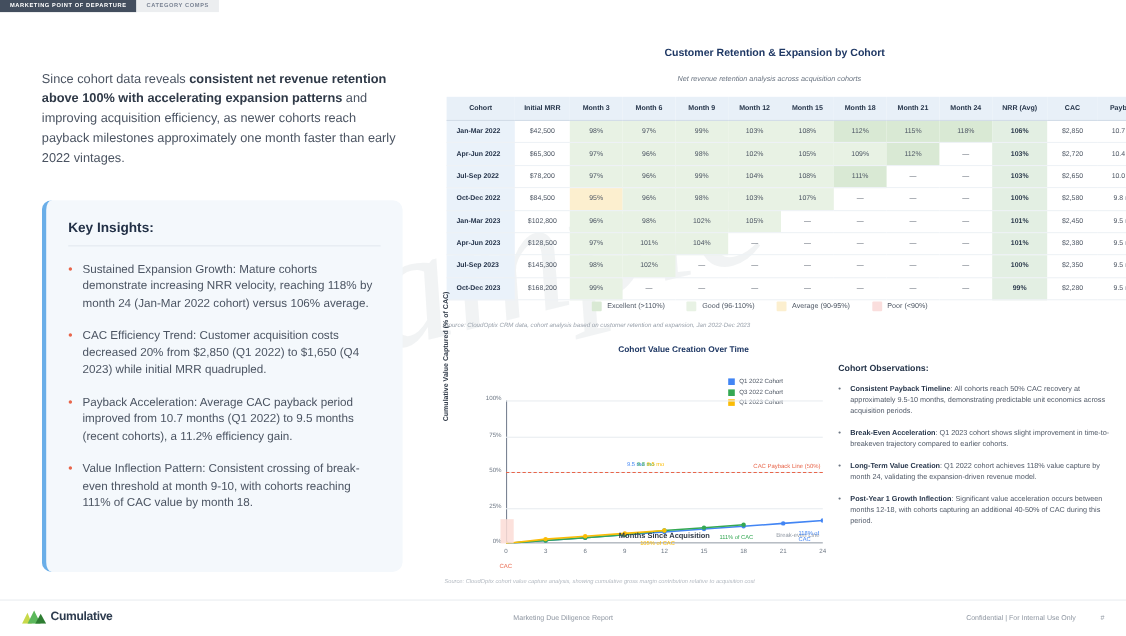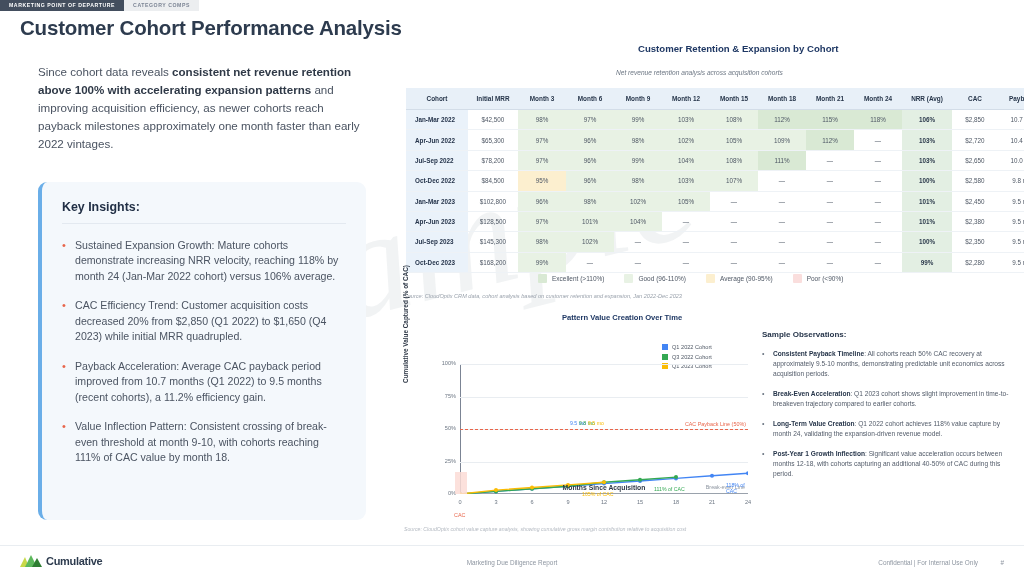--- a/index.html
+++ b/index.html
@@ -42,21 +42,21 @@
   }
   .insights h3 { font-size:12.4px; color:#223046; font-weight:bold; margin-bottom:9px; }
   .ins-rule { height:1px; background:#e3e9f0; margin:0 0 14px 0; }
   .ins-item { display:flex; margin-bottom:14px; }
   .ins-bullet { color:#e8654a; font-size:11px; line-height:1.45; width:13px; flex:none; }
   .ins-text { font-size:10.6px; line-height:1.46; color:#4b5462; }
 
   
   .rt-title {
     position:absolute; left:604px; top:43px;
-    font-size:9.6px; font-weight:bold; color:#1f3864;margin-left:34px;
+    font-size:9.6px; font-weight:bold; color:#1f3864;
   }
   .rt-sub {
     position:absolute; left:616px; top:69px;
     font-size:6.6px; font-style:italic; color:#6c7683;
   }
   .tbl-wrap { position:absolute; left:406px; top:88px; width:612px; }
   table.cohort { border-collapse:collapse; width:612px; table-layout:fixed; }
   table.cohort th {
     background:#e8f0f8; color:#26354a; font-size:6.4px; font-weight:bold;
     padding:7px 2px; text-align:center; border-bottom:1px solid #d3dde8;
@@ -149,21 +149,20 @@
 </head>
 <body>
 
 <div class="slide">
 
   <div class="tabbar">
     <div class="tab active">MARKETING POINT OF DEPARTURE</div>
     <div class="tab inactive">CATEGORY COMPS</div>
   </div>
 
-  <div class="title">Customer Cohort Performance Analysis</div>
 
   <div class="wm">Sample</div>
 
   <div class="lede">
     <span>Since cohort data reveals </span><b>consistent net revenue retention above 100% with accelerating expansion patterns</b><span> and improving acquisition efficiency, as newer cohorts reach payback milestones approximately one month faster than early 2022 vintages.</span>
   </div>
 
   <div class="insights">
     <h3>Key Insights:</h3>
     <div class="ins-rule"></div>
@@ -361,21 +360,21 @@
         <span>Average (90-95%)</span>
       </div>
       <div class="lg">
         <i style="background: rgb(250, 222, 221);"></i>
         <span>Poor (&lt;90%)</span>
       </div>
     </div>
 
   <div class="src1">Source: CloudOptix CRM data, cohort analysis based on customer retention and expansion, Jan 2022-Dec 2023</div>
 
-  <div class="ch-title">Pattern Value Creation Over Time</div>
+  <div class="ch-title">Cohort Value Creation Over Time</div>
 
   <div class="chart-box">
     <div class="ylabel">Cumulative Value Captured (% of CAC)</div>
     <div class="ch-legend" id="ch-legend">
         <div class="ch-lg">
           <i style="background: rgb(66, 133, 244);"></i>
           <span>Q1 2022 Cohort</span>
         </div>
         <div class="ch-lg">
           <i style="background: rgb(52, 168, 83);"></i>
@@ -444,21 +443,21 @@
         <div class="endlbl" style="left: 266px; top: 118.2px; color: rgb(66, 133, 244);">118% of CAC</div>
         <div class="endlbl" style="left: 194px; top: 122.1px; color: rgb(52, 168, 83);">111% of CAC</div>
         <div class="endlbl" style="left: 122px; top: 127.3px; color: rgb(251, 188, 5);">105% of CAC</div>
       </div>
     <div class="xaxis-title">Months Since Acquisition</div>
   </div>
 
   <div class="src2">Source: CloudOptix cohort value capture analysis, showing cumulative gross margin contribution relative to acquisition cost</div>
 
   <div class="obs">
-    <h4>Sample Observations:</h4>
+    <h4>Cohort Observations:</h4>
     <div id="obs-list">
         <div class="obs-item">
           <span class="obs-b">•</span>
           <span class="obs-t"><b>Consistent Payback Timeline</b>: All cohorts reach 50% CAC recovery at approximately 9.5-10 months, demonstrating predictable unit economics across acquisition periods.</span>
         </div>
         <div class="obs-item">
           <span class="obs-b">•</span>
           <span class="obs-t"><b>Break-Even Acceleration</b>: Q1 2023 cohort shows slight improvement in time-to-breakeven trajectory compared to earlier cohorts.</span>
         </div>
         <div class="obs-item">

